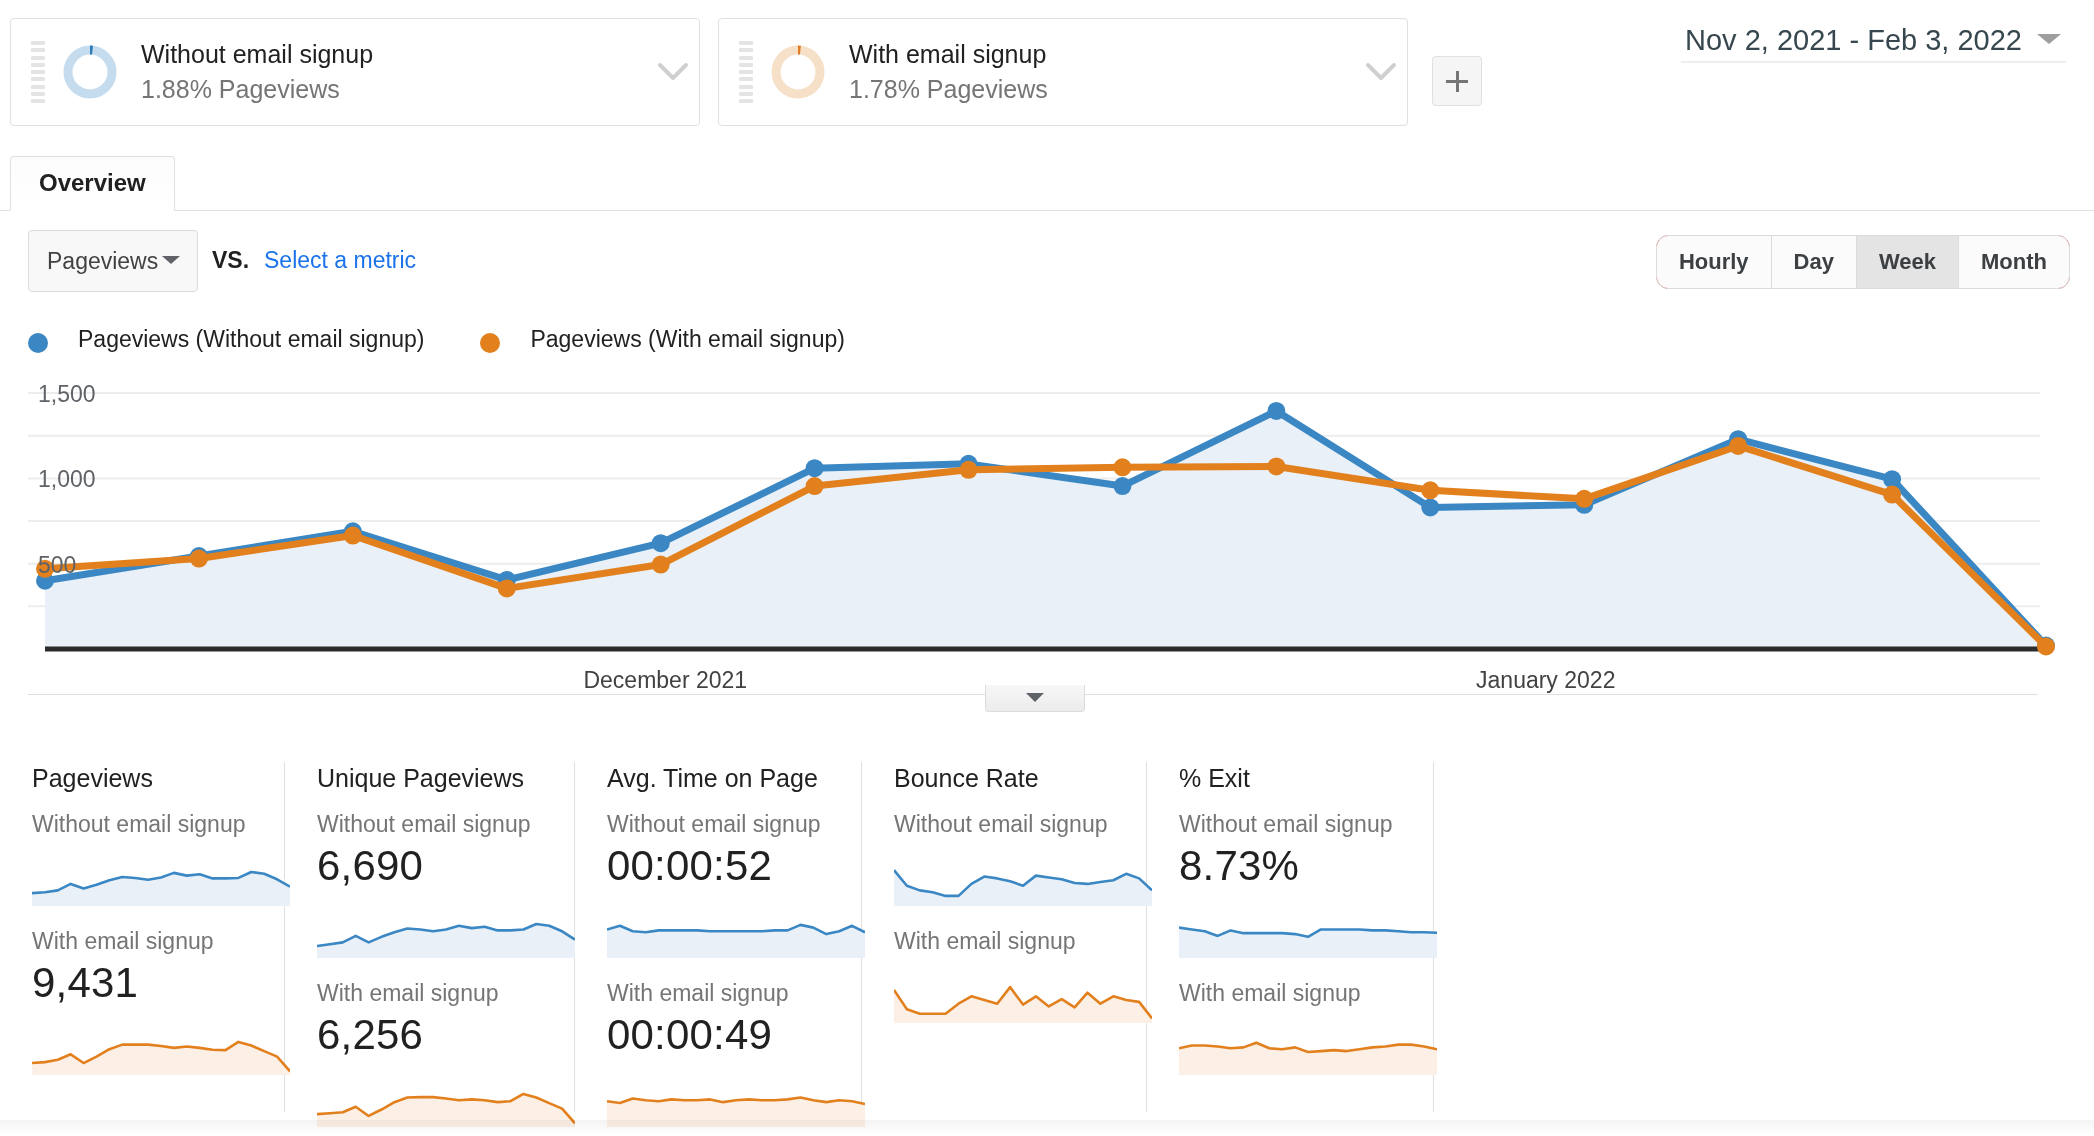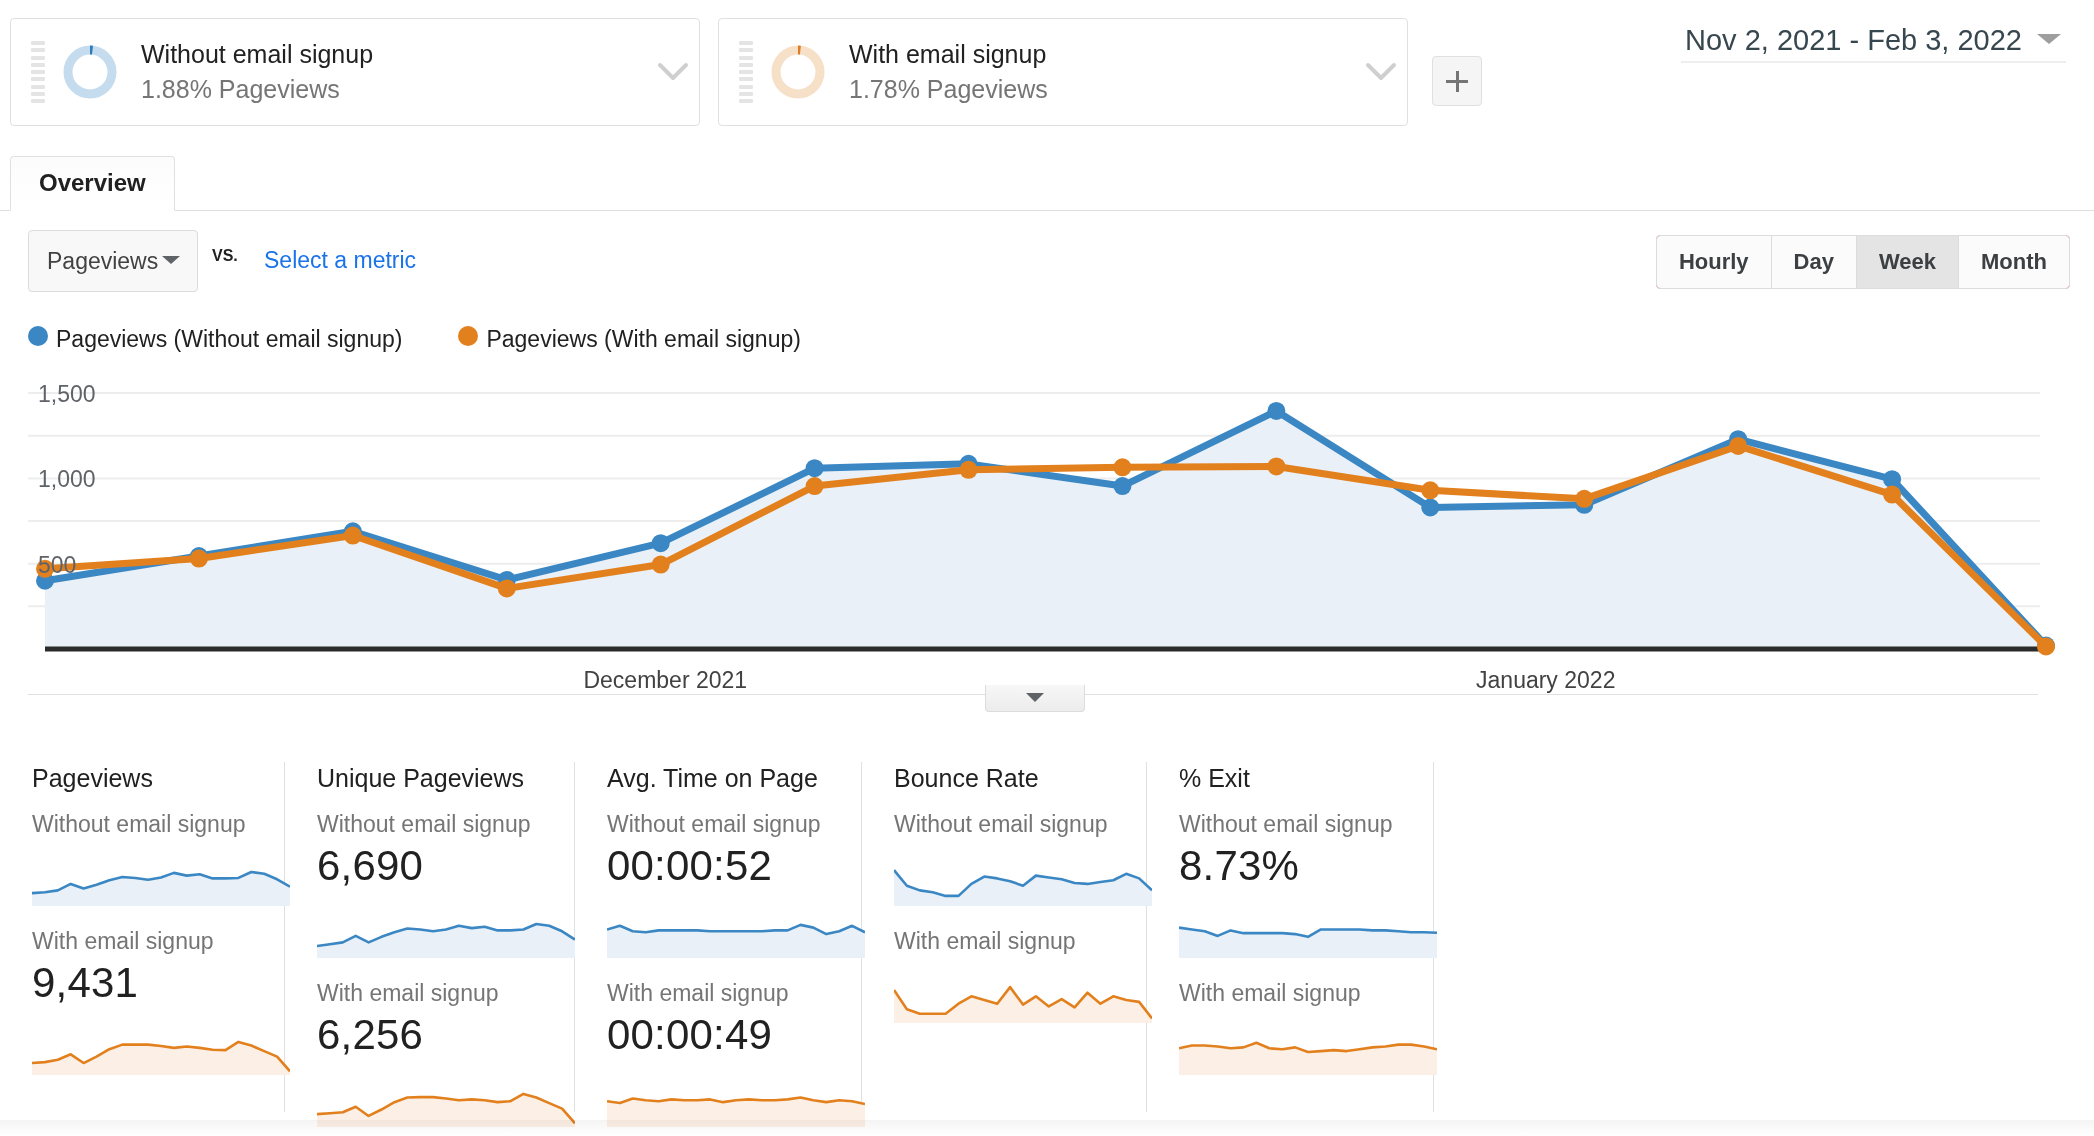--- a/index.html
+++ b/index.html
@@ -96,47 +96,47 @@
   .metric-select {
     position: absolute; left: 28px; top: 0;
     width: 170px; height: 62px;
     background: #f8f8f8; border: 1px solid #dcdcdc; border-radius: 4px;
     display: flex; align-items: center; justify-content: space-between;
     padding: 0 16px 0 18px; cursor: pointer;
   }
   .metric-select-label { font-size: 23px; color: #424242; }
   .vs-label {
     position: absolute; left: 212px; top: 17px;
-    font-size: 16px; font-weight: bold; color: #212121;
+    font-size: 23px; font-weight: bold; color: #212121;
   }
   .select-metric-link {
     position: absolute; left: 264px; top: 17px;
     font-size: 23px; color: #1a73e8; cursor: pointer;
   }
 
   .granularity {
     position: absolute; right: 24px; top: 5px;
-    display: flex; border: 1px solid #dcdcdc; border-radius: 4px; overflow: hidden;
+    display: flex; border: 1px solid #dcdcdc; border-radius: 12px; overflow: hidden;
     background: #b91c1c;
   }
   .gran-btn {
     padding: 0 22px; height: 52px; line-height: 52px;
     font-size: 22px; font-weight: bold; color: #3c4043;
     border-right: 1px solid #dcdcdc; cursor: pointer;
     background: #fbfbfb;
   }
   .gran-btn:last-child { border-right: none; }
   .gran-btn.active { background: #e4e4e4; }
 
   
   .legend {
     position: absolute; left: 28px; top: 326px;
     display: flex; align-items: center; gap: 56px;
   }
-  .legend-item { display: flex; align-items: flex-start; gap: 8px; cursor: pointer; }
+  .legend-item { display: flex; align-items: flex-end; gap: 30px; cursor: pointer; }
   .legend-dot { width: 20px; height: 20px; border-radius: 50%; flex: none; }
   .legend-label { font-size: 23px; color: #212121; white-space: nowrap; }
 
   
   .chart-wrap {
     position: absolute; left: 0; top: 368px; width: 2094px; height: 330px;
   }
   .chart-svg { display: block; }
   .chart-bottom-rule {
     position: absolute; left: 28px; top: 326px; width: 2010px;

